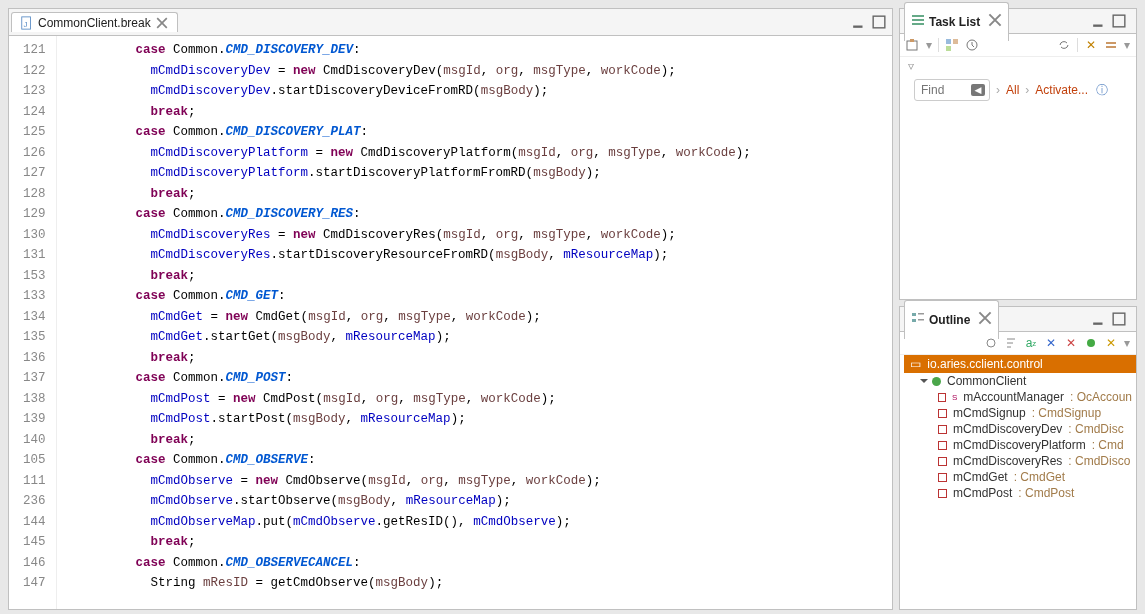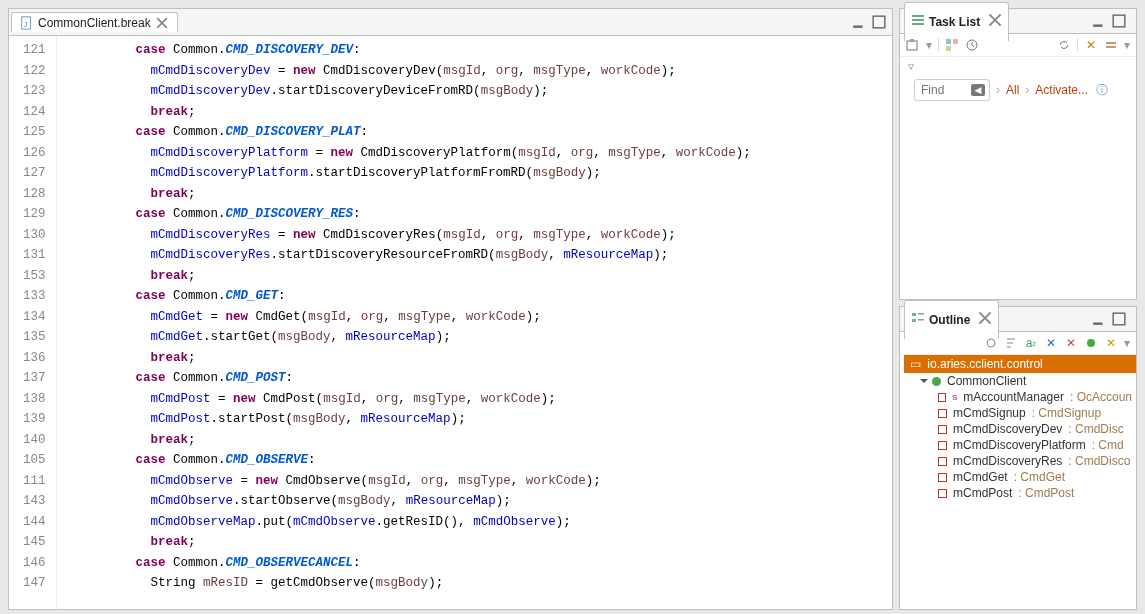--- a/index.html
+++ b/index.html
@@ -262,21 +262,21 @@
           <div>133</div>
           <div>134</div>
           <div>135</div>
           <div>136</div>
           <div>137</div>
           <div>138</div>
           <div>139</div>
           <div>140</div>
           <div>105</div>
           <div>111</div>
-          <div>143</div>
+          <div>236</div>
           <div>144</div>
           <div>145</div>
           <div>146</div>
           <div>147</div>
         </div>
       <div class="code" id="code"><div>          <span class="kw">case </span><span class="cls">Common</span><span class="punc">.</span><span class="const">CMD_DISCOVERY_DEV</span><span class="punc">:</span></div><div>          <span>  </span><span class="fld">mCmdDiscoveryDev</span><span class="punc"> = </span><span class="kw">new </span><span class="cls">CmdDiscoveryDev</span><span class="punc">(</span><span class="param">msgId</span><span class="punc">, </span><span class="param">org</span><span class="punc">, </span><span class="param">msgType</span><span class="punc">, </span><span class="param">workCode</span><span class="punc">);</span></div><div>          <span>  </span><span class="fld">mCmdDiscoveryDev</span><span class="mtd">.startDiscoveryDeviceFromRD(</span><span class="param">msgBody</span><span class="punc">);</span></div><div>          <span>  </span><span class="kw">break</span><span class="punc">;</span></div><div>          <span class="kw">case </span><span class="cls">Common</span><span class="punc">.</span><span class="const">CMD_DISCOVERY_PLAT</span><span class="punc">:</span></div><div>          <span>  </span><span class="fld">mCmdDiscoveryPlatform</span><span class="punc"> = </span><span class="kw">new </span><span class="cls">CmdDiscoveryPlatform</span><span class="punc">(</span><span class="param">msgId</span><span class="punc">, </span><span class="param">org</span><span class="punc">, </span><span class="param">msgType</span><span class="punc">, </span><span class="param">workCode</span><span class="punc">);</span></div><div>          <span>  </span><span class="fld">mCmdDiscoveryPlatform</span><span class="mtd">.startDiscoveryPlatformFromRD(</span><span class="param">msgBody</span><span class="punc">);</span></div><div>          <span>  </span><span class="kw">break</span><span class="punc">;</span></div><div>          <span class="kw">case </span><span class="cls">Common</span><span class="punc">.</span><span class="const">CMD_DISCOVERY_RES</span><span class="punc">:</span></div><div>          <span>  </span><span class="fld">mCmdDiscoveryRes</span><span class="punc"> = </span><span class="kw">new </span><span class="cls">CmdDiscoveryRes</span><span class="punc">(</span><span class="param">msgId</span><span class="punc">, </span><span class="param">org</span><span class="punc">, </span><span class="param">msgType</span><span class="punc">, </span><span class="param">workCode</span><span class="punc">);</span></div><div>          <span>  </span><span class="fld">mCmdDiscoveryRes</span><span class="mtd">.startDiscoveryResourceFromRD(</span><span class="param">msgBody</span><span class="punc">, </span><span class="fld">mResourceMap</span><span class="punc">);</span></div><div>          <span>  </span><span class="kw">break</span><span class="punc">;</span></div><div>          <span class="kw">case </span><span class="cls">Common</span><span class="punc">.</span><span class="const">CMD_GET</span><span class="punc">:</span></div><div>          <span>  </span><span class="fld">mCmdGet</span><span class="punc"> = </span><span class="kw">new </span><span class="cls">CmdGet</span><span class="punc">(</span><span class="param">msgId</span><span class="punc">, </span><span class="param">org</span><span class="punc">, </span><span class="param">msgType</span><span class="punc">, </span><span class="param">workCode</span><span class="punc">);</span></div><div>          <span>  </span><span class="fld">mCmdGet</span><span class="mtd">.startGet(</span><span class="param">msgBody</span><span class="punc">, </span><span class="fld">mResourceMap</span><span class="punc">);</span></div><div>          <span>  </span><span class="kw">break</span><span class="punc">;</span></div><div>          <span class="kw">case </span><span class="cls">Common</span><span class="punc">.</span><span class="const">CMD_POST</span><span class="punc">:</span></div><div>          <span>  </span><span class="fld">mCmdPost</span><span class="punc"> = </span><span class="kw">new </span><span class="cls">CmdPost</span><span class="punc">(</span><span class="param">msgId</span><span class="punc">, </span><span class="param">org</span><span class="punc">, </span><span class="param">msgType</span><span class="punc">, </span><span class="param">workCode</span><span class="punc">);</span></div><div>          <span>  </span><span class="fld">mCmdPost</span><span class="mtd">.startPost(</span><span class="param">msgBody</span><span class="punc">, </span><span class="fld">mResourceMap</span><span class="punc">);</span></div><div>          <span>  </span><span class="kw">break</span><span class="punc">;</span></div><div>          <span class="kw">case </span><span class="cls">Common</span><span class="punc">.</span><span class="const">CMD_OBSERVE</span><span class="punc">:</span></div><div>          <span>  </span><span class="fld">mCmdObserve</span><span class="punc"> = </span><span class="kw">new </span><span class="cls">CmdObserve</span><span class="punc">(</span><span class="param">msgId</span><span class="punc">, </span><span class="param">org</span><span class="punc">, </span><span class="param">msgType</span><span class="punc">, </span><span class="param">workCode</span><span class="punc">);</span></div><div>          <span>  </span><span class="fld">mCmdObserve</span><span class="mtd">.startObserve(</span><span class="param">msgBody</span><span class="punc">, </span><span class="fld">mResourceMap</span><span class="punc">);</span></div><div>          <span>  </span><span class="fld">mCmdObserveMap</span><span class="mtd">.put(</span><span class="fld">mCmdObserve</span><span class="mtd">.getResID(), </span><span class="fld">mCmdObserve</span><span class="punc">);</span></div><div>          <span>  </span><span class="kw">break</span><span class="punc">;</span></div><div>          <span class="kw">case </span><span class="cls">Common</span><span class="punc">.</span><span class="const">CMD_OBSERVECANCEL</span><span class="punc">:</span></div><div>          <span>  </span><span class="cls">String </span><span class="param">mResID</span><span class="mtd"> = getCmdObserve(</span><span class="param">msgBody</span><span class="punc">);</span></div></div>
     </div>
   </div>
 
   <div class="right">

